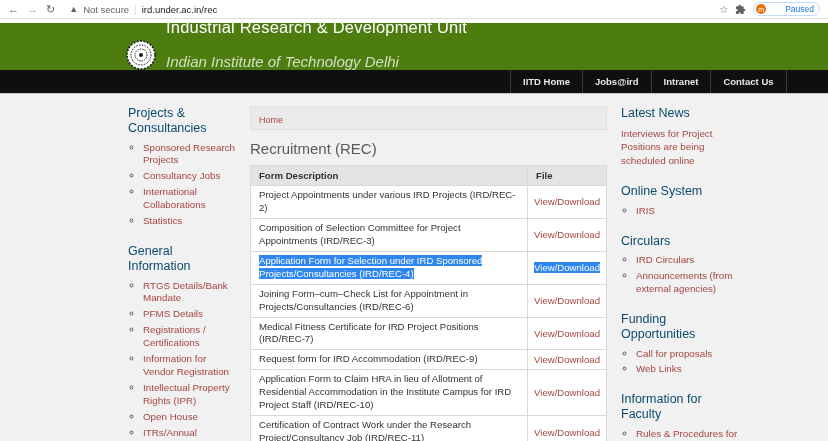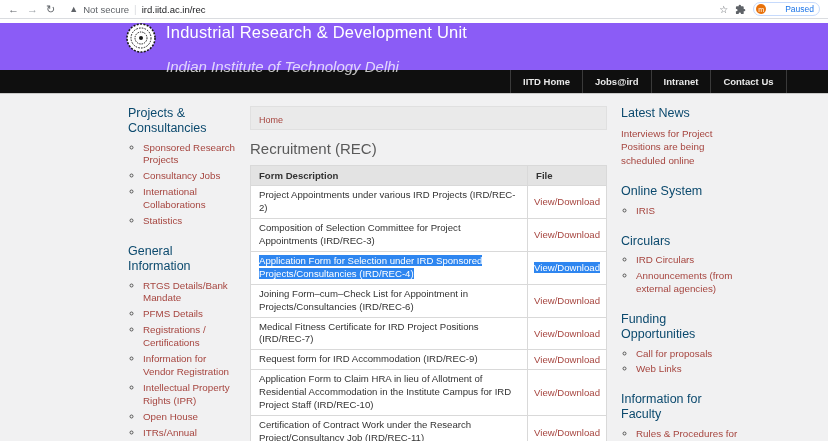--- a/index.html
+++ b/index.html
@@ -17,21 +17,21 @@
   .warn { font-size:9px; color:#5f6368; }
   .tb-right { display:flex; align-items:center; gap:7px; }
   .star { color:#5f6368; font-size:10px; }
   .puzzle svg { display:block; }
   .paused-pill { display:flex; align-items:center; gap:19px; border:1px solid #c6dafc; border-radius:9px; padding:1px 5px 1px 2px; background:#fff; }
   .paused-pill .avatar { width:10px; height:10px; border-radius:50%; background:#e8710a; color:#fff; font-size:7px; display:flex; align-items:center; justify-content:center; }
   .paused-pill .ptxt { color:#1a73e8; font-size:8.5px; }
 
   
   .gap-strip { height:4px; background:#fff; }
-  .site-header { height:47px; background:#8b5cf6; display:flex; align-items:flex-start; padding-left:126px; }
+  .site-header { height:47px; background:#4d7c0f; display:flex; align-items:flex-end; padding-left:126px; }
   .logo { width:30px; height:30px; margin-right:10px; flex:none; }
   .site-title { color:#fff; font-size:16.5px; letter-spacing:.2px; }
   .site-sub { color:rgba(255,255,255,.75); font-size:15px; font-style:italic; margin-top:16px; }
 
   .mainnav { height:24px; background:#0f0f0f; display:flex; align-items:stretch; padding-left:510px; border-bottom:1px solid #c9c9c9; }
   .mainnav .nav-item { color:#e8e8e8; font-size:9.5px; font-weight:bold; display:flex; align-items:center; padding:0 12px; border-left:1px solid #3a3a3a; cursor:pointer; }
   .mainnav .nav-item:last-child { border-right:1px solid #3a3a3a; }
 
   
   .page { display:flex; padding:12px 0 0 128px; gap:14px; }
@@ -66,21 +66,21 @@
 <div id="screen">
 
   <div class="toolbar">
     <span class="nav-ico">←</span>
     <span class="nav-ico fwd">→</span>
     <span class="nav-ico">↻</span>
     <div class="urlbox">
       <span class="warn">▲︎</span>
       <span>Not secure</span>
       <span class="url-sep">|</span>
-      <span class="url-text">ird.iitd.ac.in/rec</span>
+      <span class="url-text">ird.under.ac.in/rec</span>
     </div>
     <div class="tb-right">
       <span class="star">☆</span>
       <span class="puzzle">
         <svg width="11" height="11" viewBox="0 0 24 24">
             <path fill="#5f6368" d="M20 11h-1V7a2 2 0 0 0-2-2h-4V4a2.5 2.5 0 0 0-5 0v1H4a2 2 0 0 0-2 2v4h1a2.5 2.5 0 0 1 0 5H2v4a2 2 0 0 0 2 2h4v-1a2.5 2.5 0 0 1 5 0v1h4a2 2 0 0 0 2-2v-4h1a2 2 0 0 0 0-5z"></path>
           </svg>
       </span>
       <span class="paused-pill">
         <span class="avatar">m</span>

